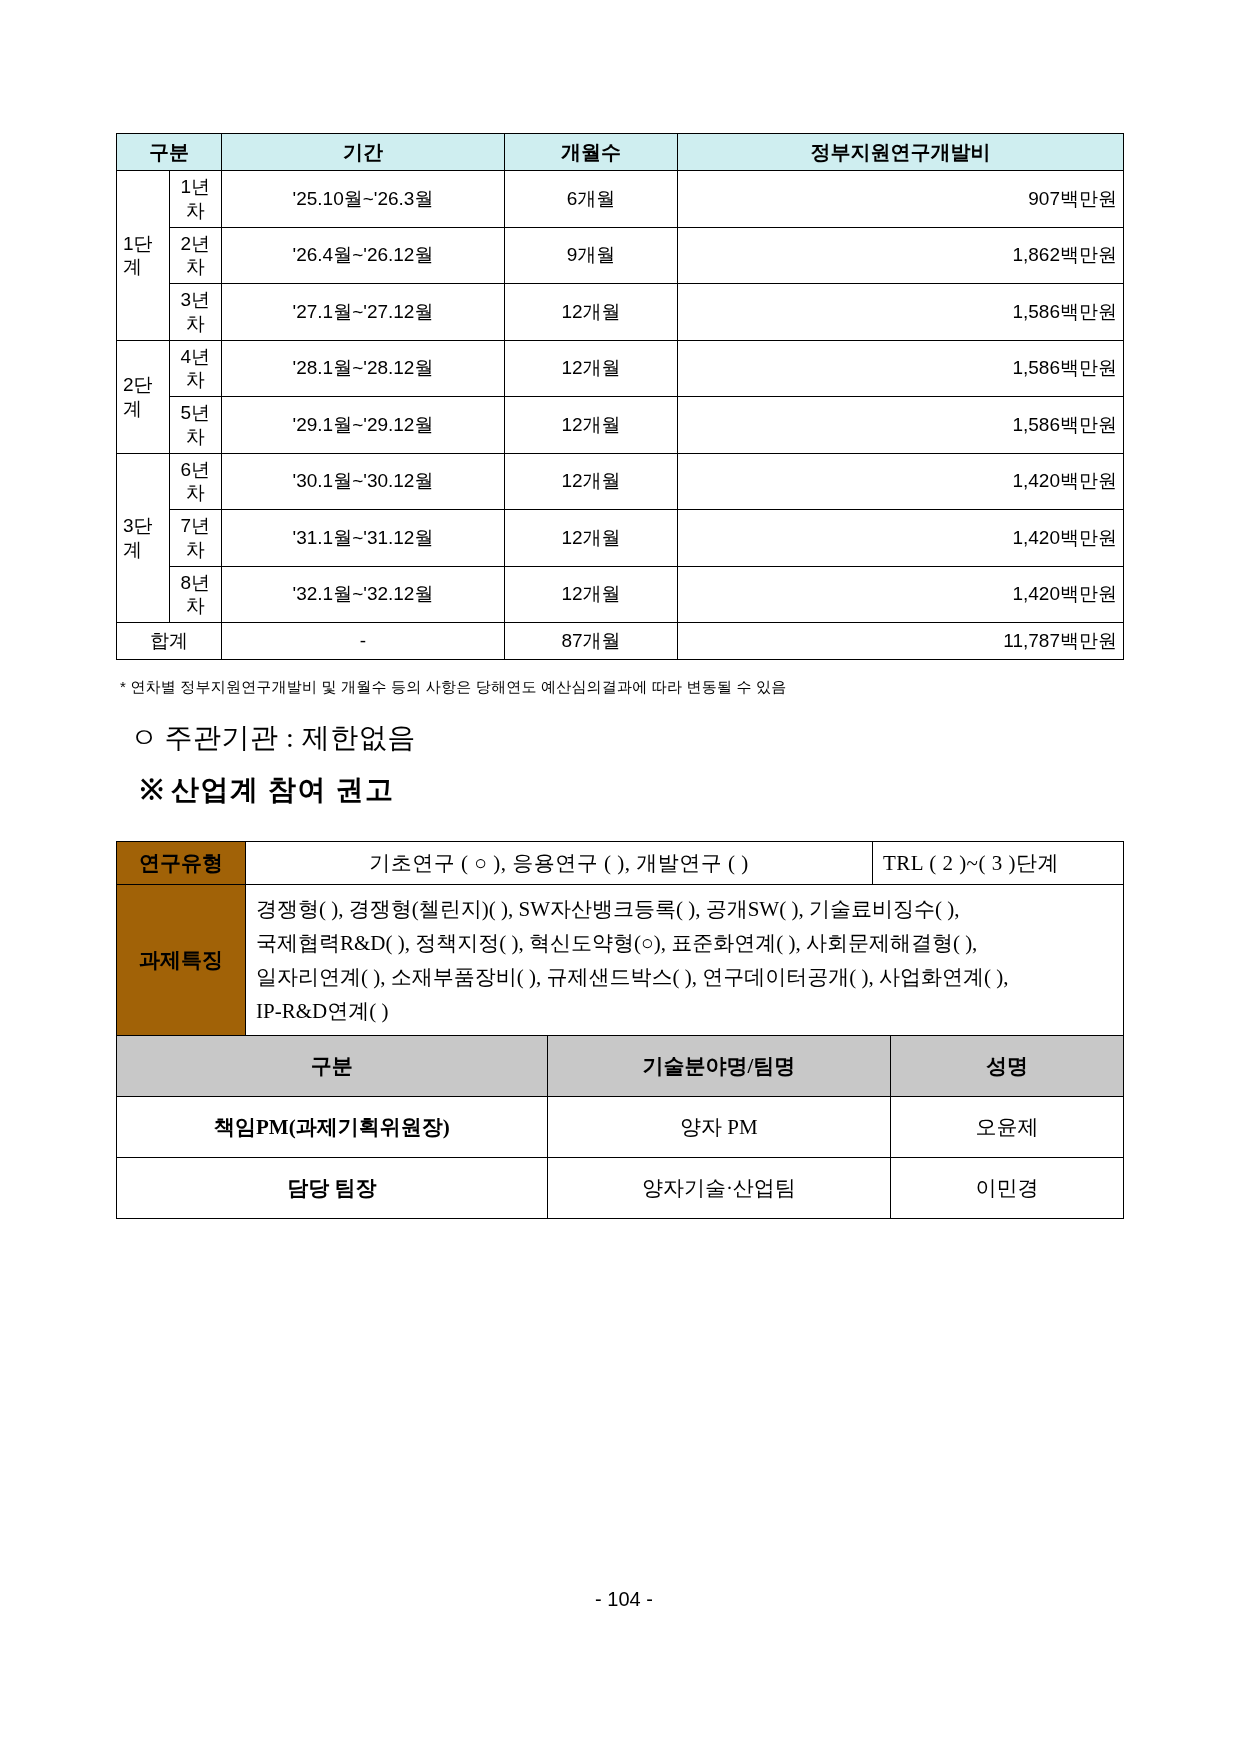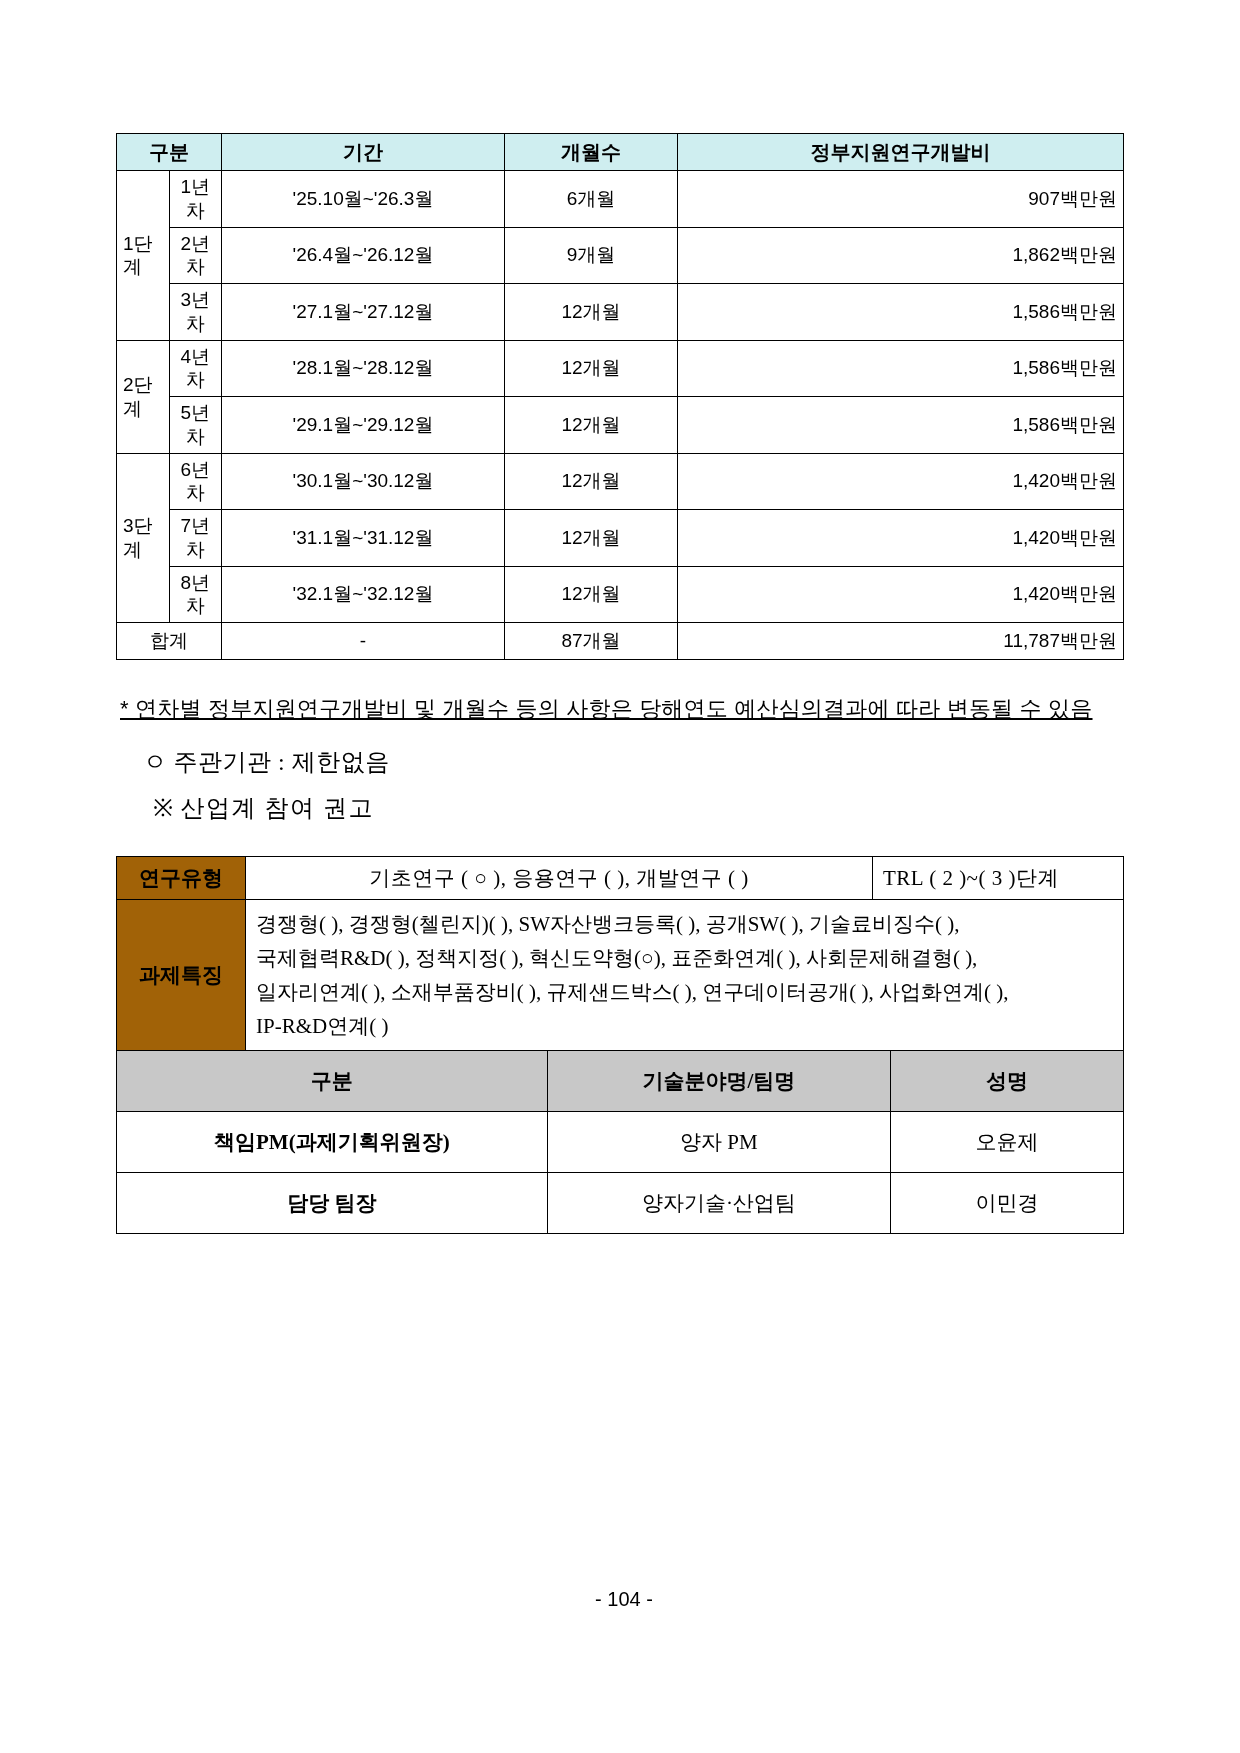--- a/index.html
+++ b/index.html
@@ -50,38 +50,36 @@
   .c-stage { width: 92px; text-align: left; }
   .c-year  { width: 92px; text-align: center; }
   .c-period{ width: 270px; text-align: center; }
   .c-month { width: 160px; text-align: center; }
   .c-budget{ text-align: right; padding-right: 10px; }
   .total-label { text-align: center; }
 
   
   .note {
     font-family: "Liberation Sans", sans-serif;
-    font-size: 22px;
-    margin-top: 34px;
+    font-size: 15px;
+    margin-top: 18px;
     letter-spacing: 0.2px;
     padding-left: 4px;
-    text-decoration: underline;
   }
   .bullets {
     margin-top: 22px;
     padding-left: 14px;
   }
   .bullet-line {
-    font-size: 24px;
+    font-size: 28px;
     margin-bottom: 12px;
     letter-spacing: 0.5px;
-    margin-left: 13px;
   }
   .bullet-line.strong {
-    font-weight: normal;
+    font-weight: bold;
     padding-left: 10px;
     letter-spacing: 1.5px;
   }
   .mark { margin-right: 6px; }
 
   
   table.meta {
     border-collapse: collapse;
     width: 1008px;
     table-layout: fixed;

